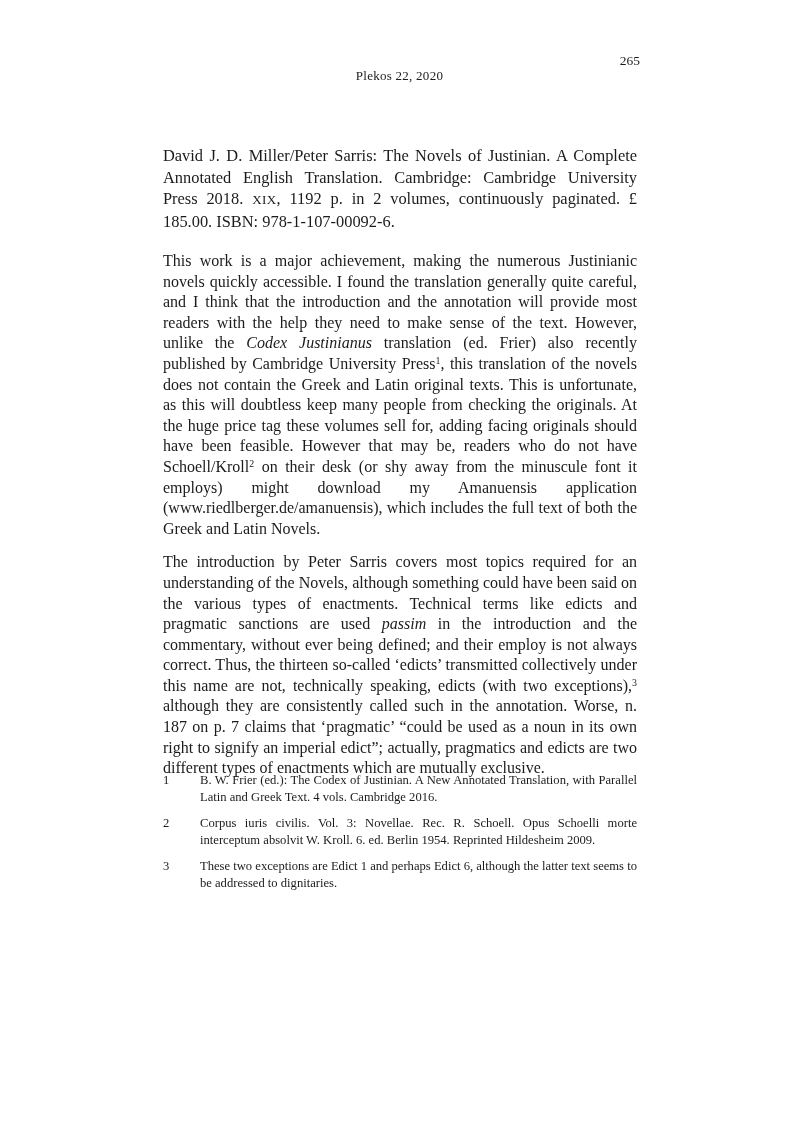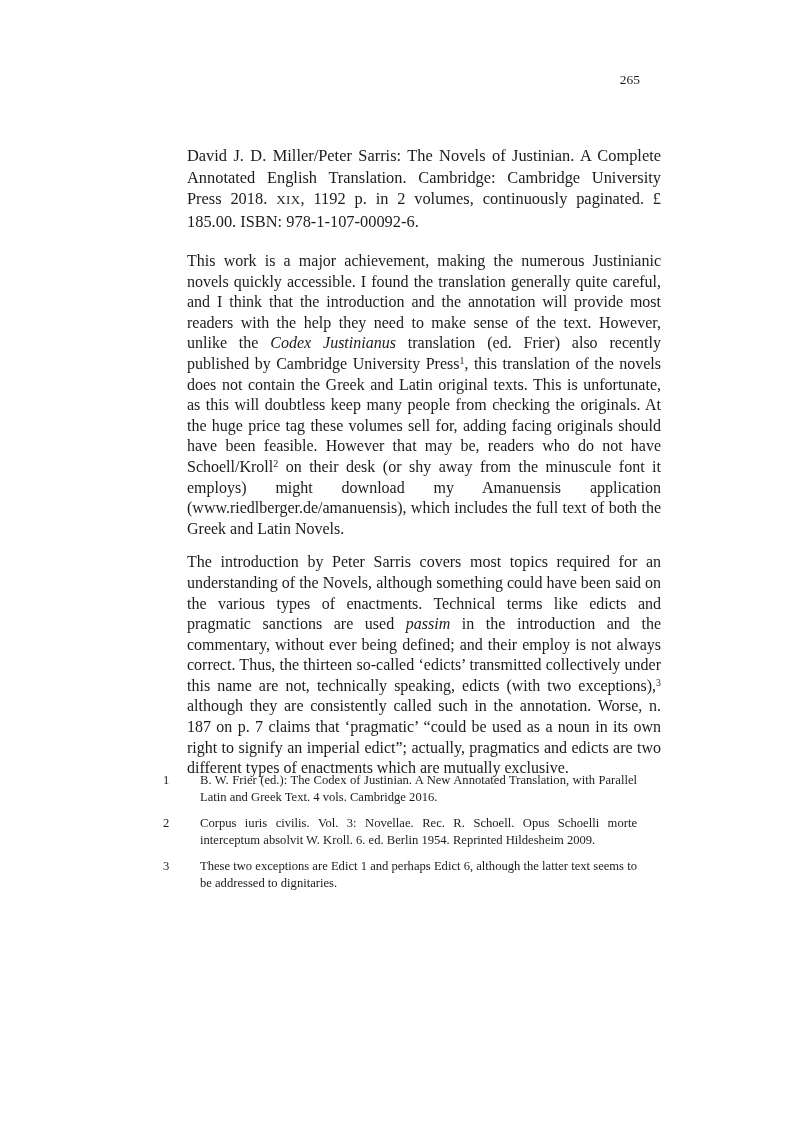--- a/index.html
+++ b/index.html
@@ -20,30 +20,29 @@
     position: absolute;
     top: 68px;
     left: 0;
     width: 100%;
     text-align: center;
     font-size: 13px;
     letter-spacing: 0.02em;
   }
   .page-number {
     position: absolute;
-    top: 72px;
+    top: 53px;
     right: 159px;
     font-size: 13.5px;
   }
   .content {
     position: absolute;
     top: 145px;
     left: 163px;
     width: 474px;
-    margin-left: 24px;
   }
   .review-heading {
     margin: 0 0 19px 0;
     font-size: 16.4px;
     line-height: 21.5px;
     font-weight: normal;
     text-align: justify;
   }
   .body-paragraph {
     margin: 0 0 13px 0;
@@ -86,20 +85,21 @@
     text-align: justify;
   }
 </style>
 </head>
 <body>
 
 <div class="page">
 
   <div class="page-number">265</div>
 
+  <div class="running-header">Plekos 22, 2020</div>
 
   <main class="content">
     <h1 class="review-heading"><span>David J. D. Miller/Peter Sarris: The Novels of Justinian. A Complete Annotated English Translation. Cambridge: Cambridge University Press 2018. </span><span class="seg-smallcaps">XIX</span><span>, 1192 p. in 2 volumes, continuously paginated. £ 185.00. ISBN: 978-1-107-00092-6.</span></h1>
 
     <p class="body-paragraph"><span>This work is a major achievement, making the numerous Justinianic novels quickly accessible. I found the translation generally quite careful, and I think that the introduction and the annotation will provide most readers with the help they need to make sense of the text. However, unlike the </span><span class="seg-italic">Codex Justinianus</span><span> translation (ed. Frier) also recently published by Cambridge University Press</span><sup class="fn-ref">1</sup><span>, this translation of the novels does not contain the Greek and Latin original texts. This is unfortunate, as this will doubtless keep many people from checking the originals. At the huge price tag these volumes sell for, adding facing originals should have been feasible. However that may be, readers who do not have Schoell/Kroll</span><sup class="fn-ref">2</sup><span> on their desk (or shy away from the minuscule font it employs) might download my Amanuensis application (www.riedlberger.de/amanuensis), which includes the full text of both the Greek and Latin Novels.</span></p>
 
     <p class="body-paragraph"><span>The introduction by Peter Sarris covers most topics required for an understanding of the Novels, although something could have been said on the various types of enactments. Technical terms like edicts and pragmatic sanctions are used </span><span class="seg-italic">passim</span><span> in the introduction and the commentary, without ever being defined; and their employ is not always correct. Thus, the thirteen so-called ‘edicts’ transmitted collectively under this name are not, technically speaking, edicts (with two exceptions),</span><sup class="fn-ref">3</sup><span> although they are consistently called such in the annotation. Worse, n. 187 on p. 7 claims that ‘pragmatic’ “could be used as a noun in its own right to signify an imperial edict”; actually, pragmatics and edicts are two different types of enactments which are mutually exclusive.</span></p>
   </main>
 
   <footer class="footnotes">

